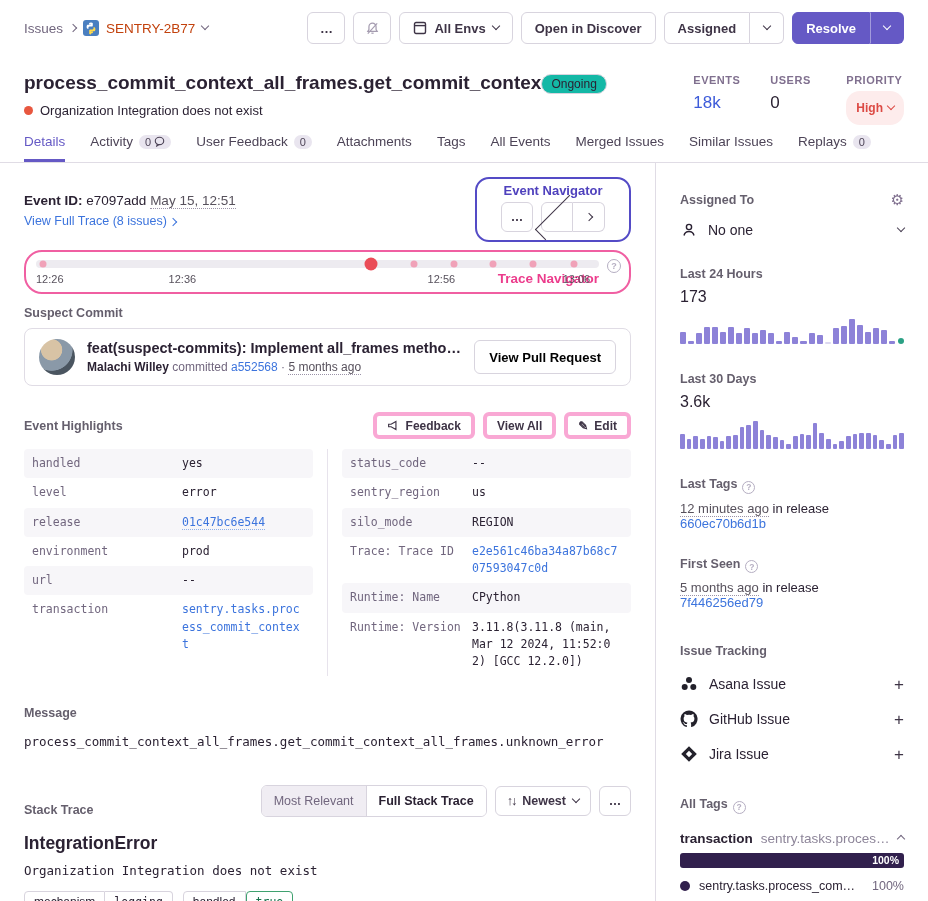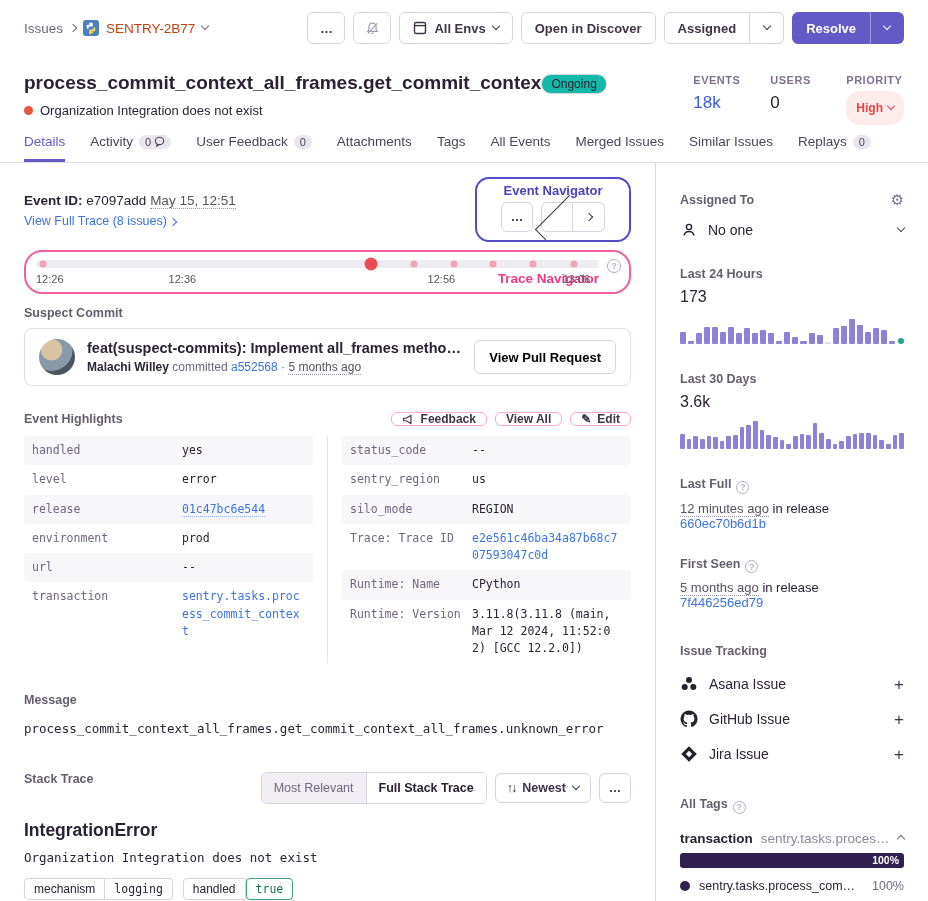--- a/index.html
+++ b/index.html
@@ -80,36 +80,36 @@
   .commitcard{display:flex;align-items:center;gap:12px;border:1px solid #e0dce5;border-radius:8px;padding:10px 14px;margin-top:8px}
   .avatar{width:36px;height:36px;border-radius:50%;flex:none;
     background:radial-gradient(circle at 35% 30%,#d8c3a5 0 30%,#8a99a8 32% 60%,#4a5560 62%);}
   .cmeta{flex:1;min-width:0}
   .ctitle{font-size:14.5px;font-weight:700;white-space:nowrap;overflow:hidden;text-overflow:ellipsis}
   .cline{font-size:12px;color:#71667e;margin-top:4px}
   .cline b{color:#2b2233}
   .prbtn{height:34px;border:1px solid #d8d4de;border-radius:6px;background:#fff;font-weight:700;font-size:13px;padding:0 14px;cursor:pointer;flex:none}
   .hl-head{display:flex;justify-content:space-between;align-items:center;margin-top:26px}
   .hl-btns{display:flex;gap:8px}
-  .xsbtn{height:14px;border:1px solid #f9a8d4;border-radius:6px;background:#fff;font-weight:700;font-size:12px;
+  .xsbtn{height:27px;border:4px solid #f9a8d4;border-radius:6px;background:#fff;font-weight:700;font-size:12px;
     color:#3e3446;display:inline-flex;align-items:center;gap:6px;padding:0 10px;cursor:pointer}
   
   .kvwrap{display:flex;margin-top:10px}
   .kvcol{flex:1;min-width:0;padding-right:14px}
   .kvcol.r{border-left:1px solid #e7e3ec;padding-left:14px;padding-right:0}
   .kvrow{display:flex;padding:6px 8px;border-radius:4px;font-size:11.5px;line-height:1.5;font-family:"DejaVu Sans Mono",monospace}
   .kvrow.alt{background:#f7f6f9}
   .kvk{width:150px;flex:none;color:#71667e}
   .kvcol.r .kvk{width:122px}
   .kvv{flex:1;min-width:0;word-break:break-all}
   .kvv.link{color:#3c74dd}
   .kvv .du{border-bottom:1px dotted #8fb0e8}
   
   .msgtext{margin-top:14px;font-size:12.5px}
-  .stackhead{display:flex;justify-content:space-between;align-items:flex-start;margin-top:36px}
+  .stackhead{display:flex;justify-content:space-between;align-items:flex-end;margin-top:36px}
   .stackctl{display:flex;gap:8px;align-items:center}
   .seg{display:inline-flex;border:1px solid #d8d4de;border-radius:6px;overflow:hidden}
   .segitem{height:30px;display:inline-flex;align-items:center;padding:0 12px;font-size:12.5px;background:#f0edf3;color:#71667e;cursor:pointer}
   .segitem.active{background:#fff;color:#2b2233;font-weight:700;border-left:1px solid #d8d4de}
   .errname{font-size:17.5px;font-weight:700;margin-top:16px}
   .errdesc{margin-top:9px;font-size:12.5px}
   .pillrow{display:flex;gap:10px;margin-top:13px}
   .tagpill{display:inline-flex}
   .tagpill .pk{border:1px solid #d8d4de;border-radius:4px 0 0 4px;padding:3px 9px;font-size:12px;background:#fff}
   .tagpill .pv{border:1px solid #d8d4de;border-left:none;border-radius:0 4px 4px 0;padding:3px 9px;font-size:11.5px;font-family:"DejaVu Sans Mono",monospace}
@@ -510,21 +510,21 @@
           <div class="bar" style="height: 15.6px;"></div>
           <div class="bar" style="height: 14.4px;"></div>
           <div class="bar" style="height: 9px;"></div>
           <div class="bar" style="height: 5.4px;"></div>
           <div class="bar" style="height: 14.4px;"></div>
           <div class="bar" style="height: 15.6px;"></div>
         </div>
     </div>
 
     <div class="sb-sec">
-      <div class="seclbl"><span>Last Full</span><span class="icircle">?</span></div>
+      <div class="seclbl"><span>Last Tags</span><span class="icircle">?</span></div>
       <div class="seentext"><span class="dotted">12 minutes ago</span><span> in release </span><span class="link">660ec70b6d1b</span></div>
     </div>
 
     <div class="sb-sec" style="margin-top:26px">
       <div class="seclbl"><span>First Seen</span><span class="icircle">?</span></div>
       <div class="seentext"><span class="dotted">5 months ago</span><span> in release </span><span class="link">7f446256ed79</span></div>
     </div>
 
     <div class="sb-sec" style="margin-top:34px">
       <div class="seclbl">Issue Tracking</div>

